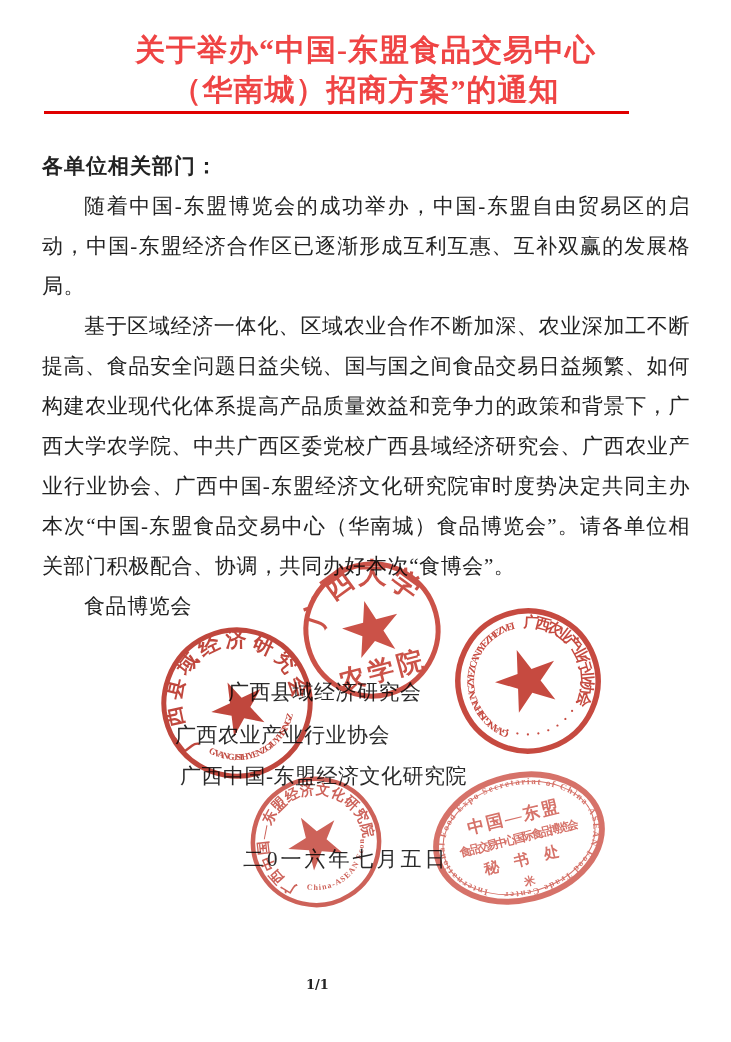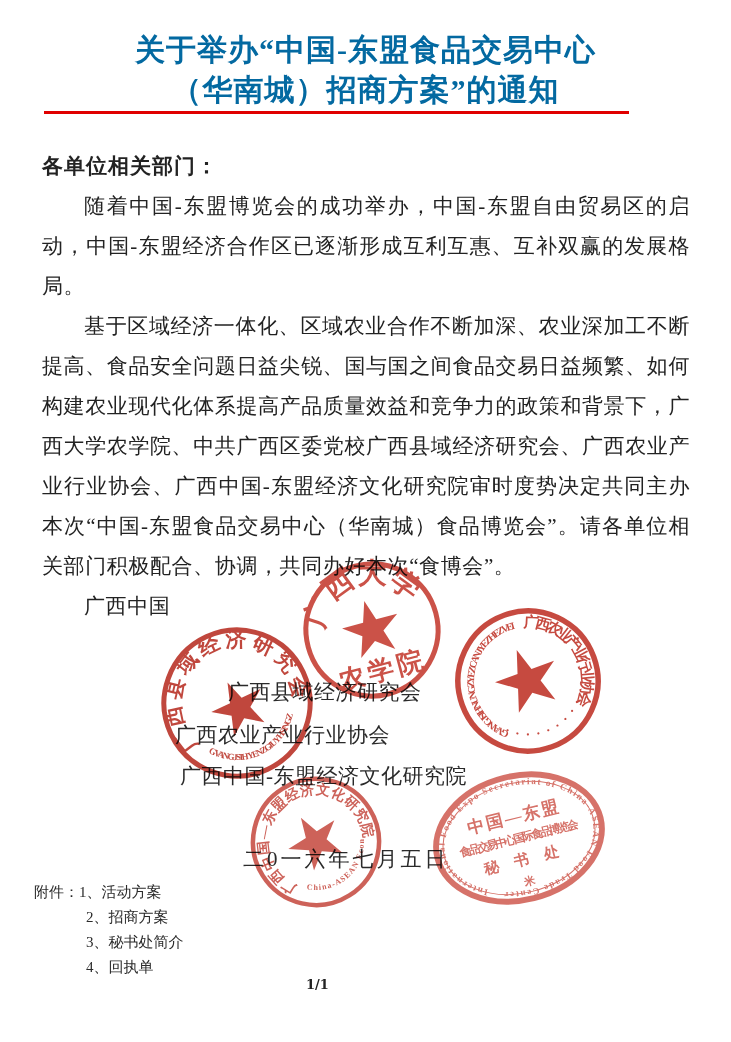--- a/index.html
+++ b/index.html
@@ -32,45 +32,39 @@
     font-size:13px;font-weight:bold;font-family:"DejaVu Serif","Liberation Serif",serif;
   }
   .stamp{position:absolute;mix-blend-mode:multiply;}
   .stamp text{font-family:"Liberation Serif","DejaVu Serif",serif;font-weight:bold;}
 </style>
 </head>
 <body>
 
 <div class="page">
 
-  <div class="title" id="doc-title" style="color: #0369a1;">
+  <div class="title" id="doc-title" style="color: #ef4444;">
     <div>关于举办“中国-东盟食品交易中心</div>
     <div>（华南城）招商方案”的通知</div>
   </div>
   <div class="title-rule" id="title-rule" style="background: rgb(224, 0, 0);"></div>
 
   <div class="salutation">各单位相关部门：</div>
 
   <div class="body-text">
     <p>随着中国-东盟博览会的成功举办，中国-东盟自由贸易区的启动，中国-东盟经济合作区已逐渐形成互利互惠、互补双赢的发展格局。</p>
     <p>基于区域经济一体化、区域农业合作不断加深、农业深加工不断提高、食品安全问题日益尖锐、国与国之间食品交易日益频繁、如何构建农业现代化体系提高产品质量效益和竞争力的政策和背景下，广西大学农学院、中共广西区委党校广西县域经济研究会、广西农业产业行业协会、广西中国-东盟经济文化研究院审时度势决定共同主办本次“中国-东盟食品交易中心（华南城）食品博览会”。请各单位相关部门积极配合、协调，共同办好本次“食博会”。</p>
-    <p>广西中国</p>
+    <p>食品博览会</p>
   </div>
 
   <div class="sig sig-2">广西县域经济研究会</div>
   <div class="sig sig-3">广西农业产业行业协会</div>
   <div class="sig sig-4">广西中国-东盟经济文化研究院</div>
   <div class="sig doc-date">二0一六年七月五日</div>
 
-  <div class="attachments">
-    <div><span>附件：</span><span>1、活动方案</span></div>
-    <div class="att-item-indent">2、招商方案</div>
-    <div class="att-item-indent">3、秘书处简介</div>
-    <div class="att-item-indent">4、回执单</div>
-  </div>
 
   <div class="page-number">1/1</div>
 
   <svg class="stamp" style="left:272px;top:530px;opacity:0.88;" width="200" height="200" viewBox="0 0 200 200">
     <g transform="rotate(-15 100 100)" fill="#c43a2e" stroke="none">
       <circle cx="100" cy="100" r="66" fill="none" stroke="#c43a2e" stroke-width="5"></circle>
       <defs>
           <path id="arc-a" d="M54.6,87.8 A47,47 0 0 1 145.4,87.8" fill="none"></path>
         </defs>
       <text font-size="29" fill="#c43a2e"><textPath href="#arc-a" startOffset="0" textLength="118">广西大学</textPath></text>

